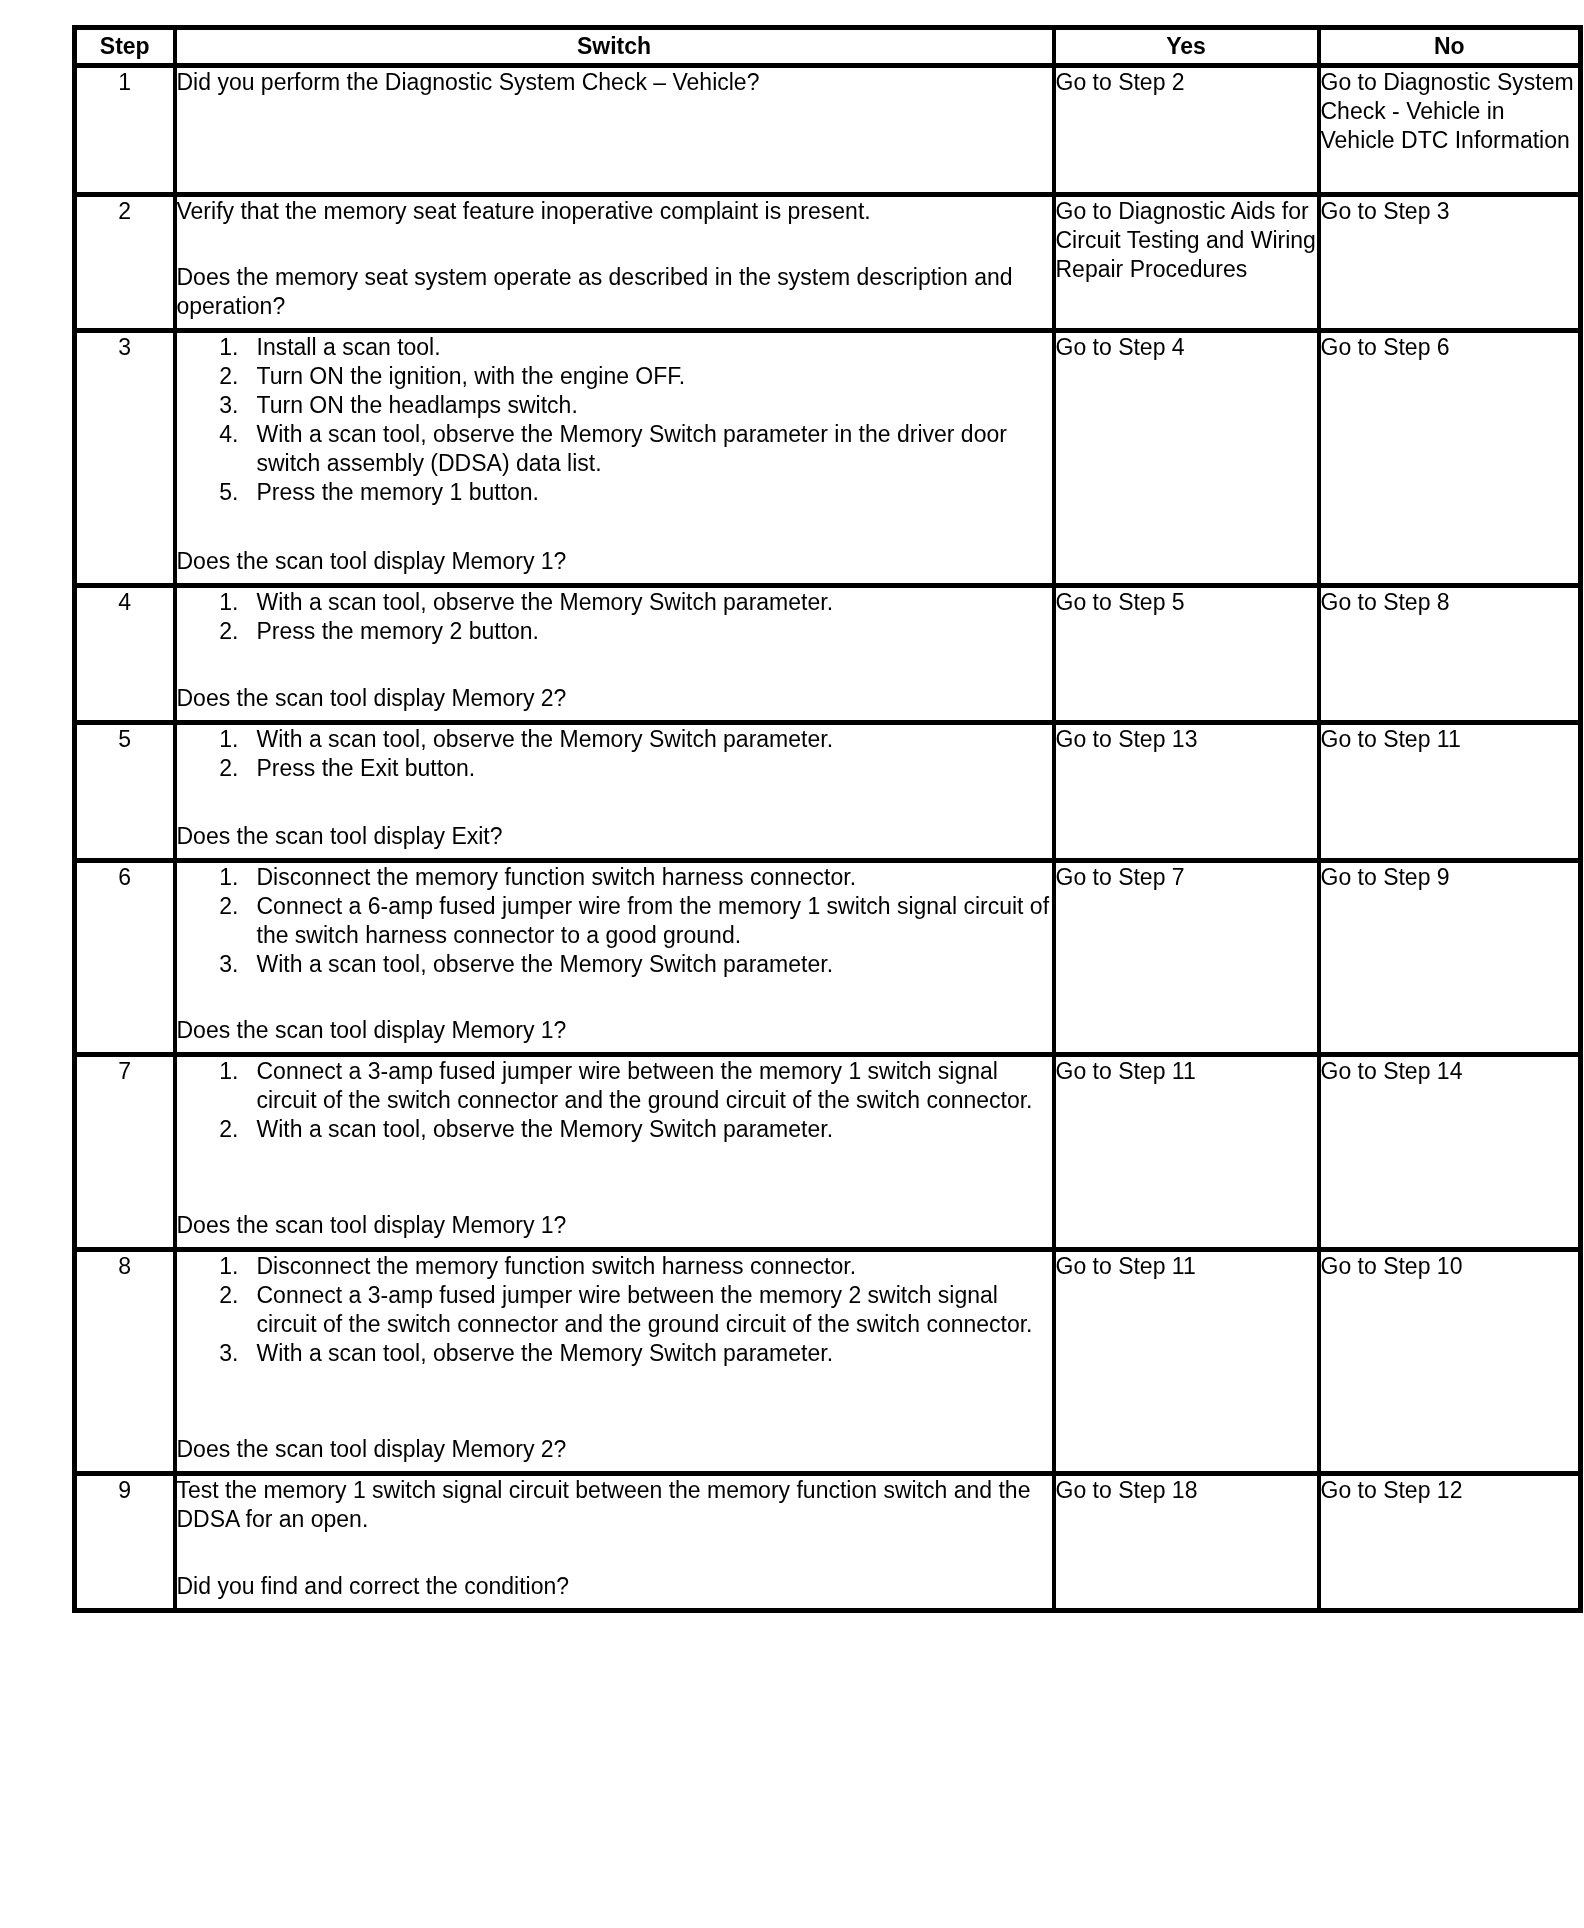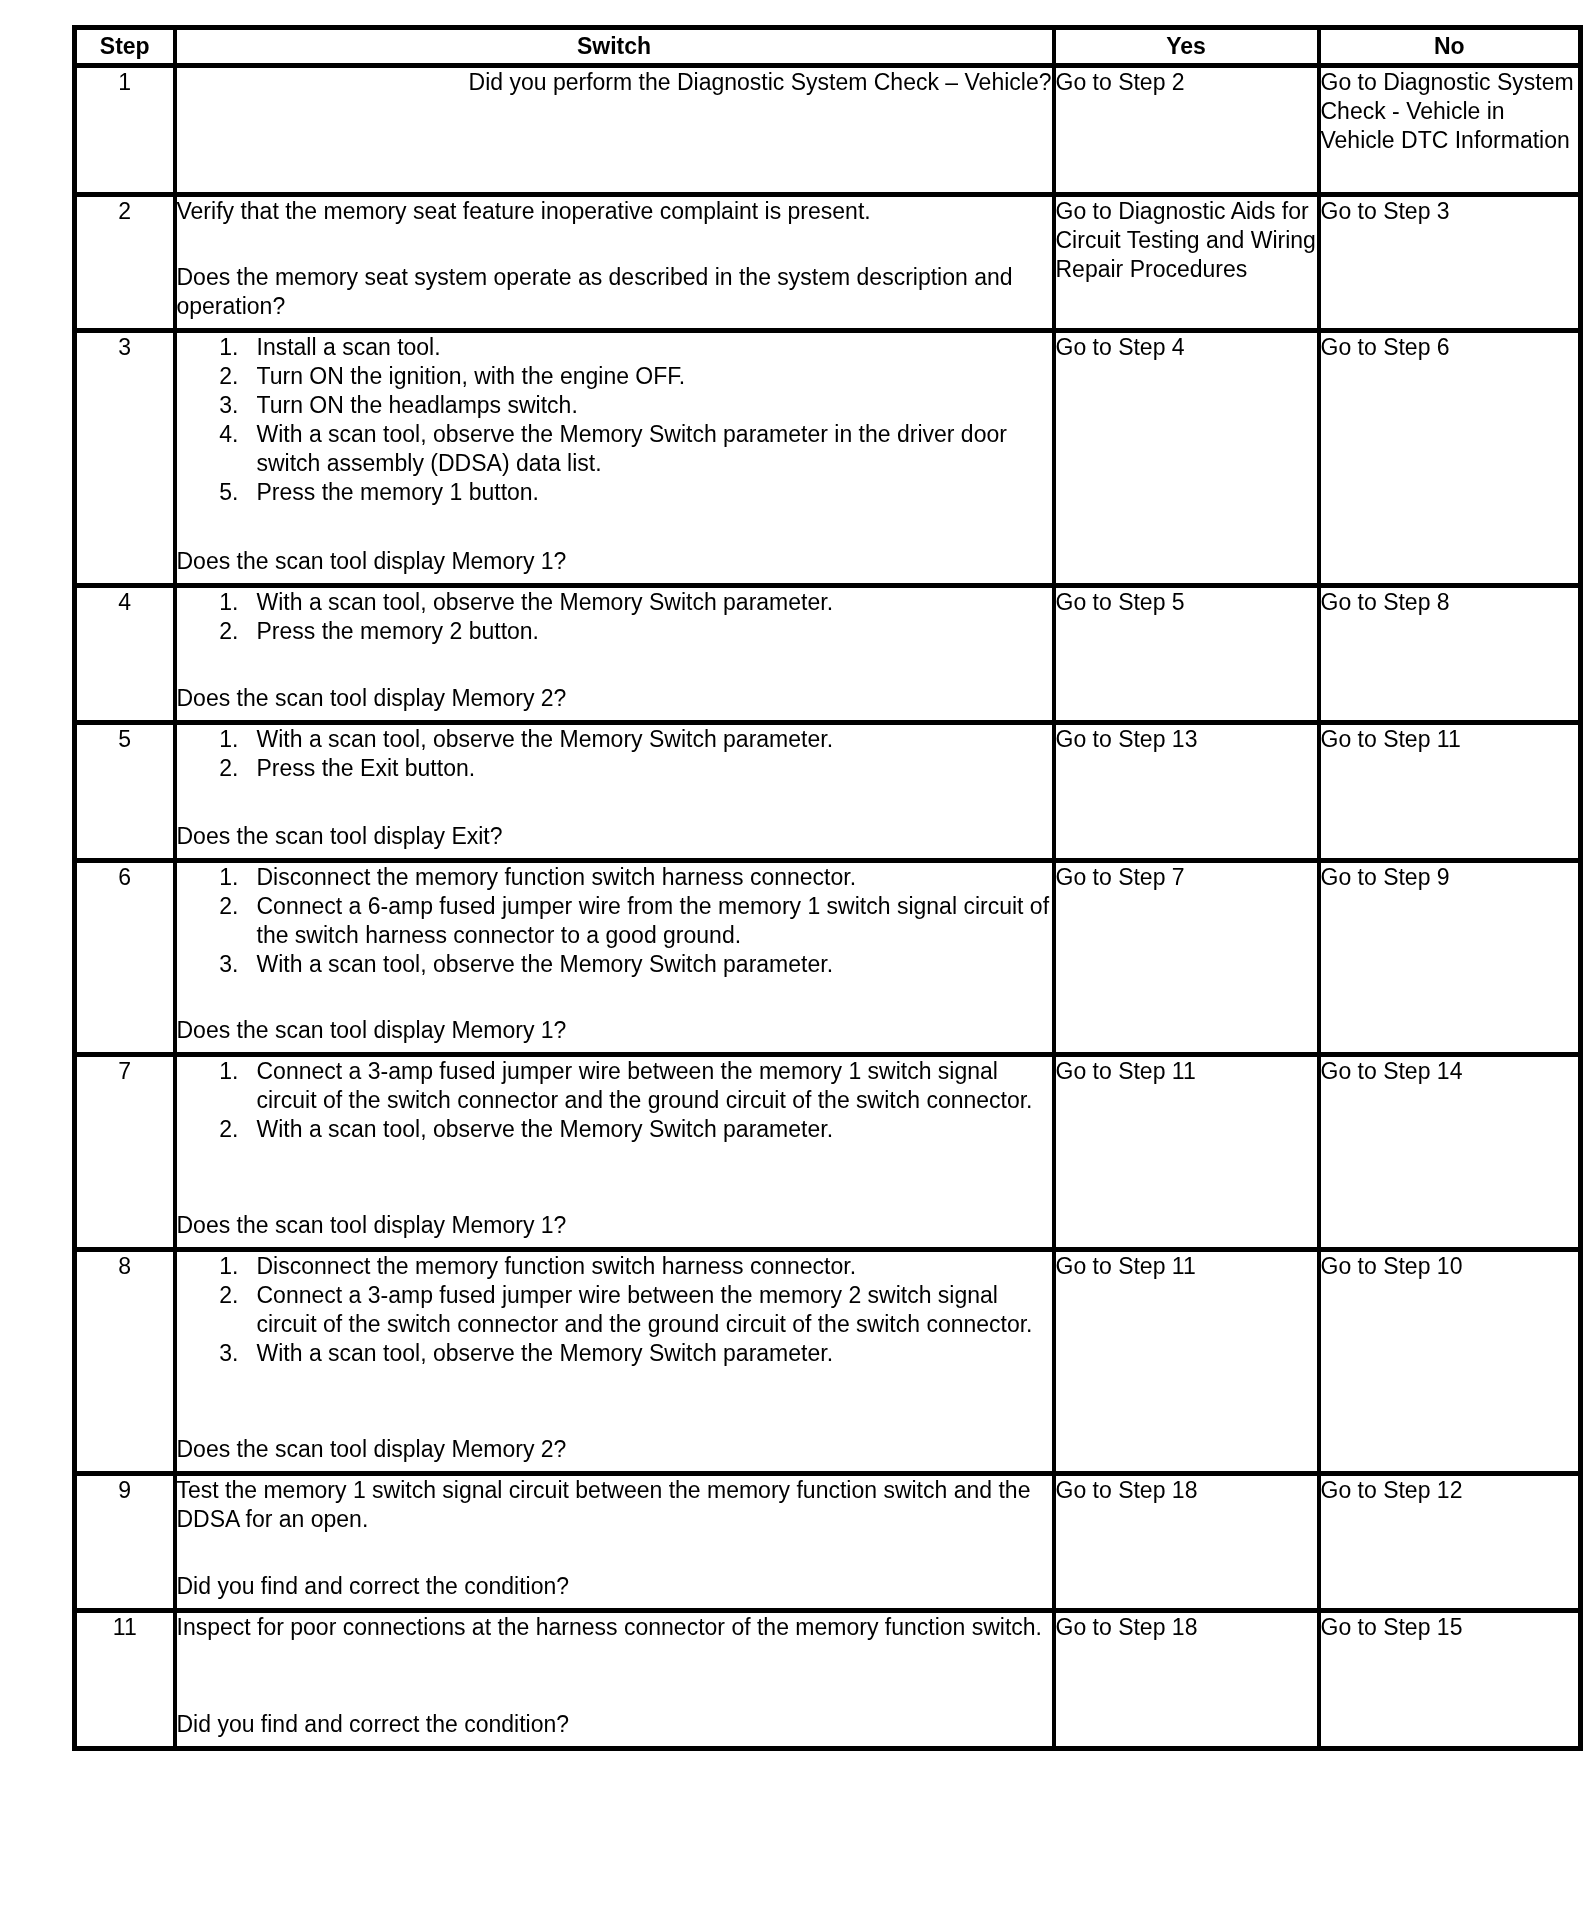--- a/index.html
+++ b/index.html
@@ -50,21 +50,21 @@
       <th>Step</th>
       <th>Switch</th>
       <th>Yes</th>
       <th>No</th>
     </tr>
   </thead>
   <tbody id="table-body">
   <tr style="height: 129px;">
     <td class="step-cell">1</td>
     <td class="action-cell">
-      <div class="action-wrap" style="min-height: 117px; text-align: right;">
+      <div class="action-wrap" style="min-height: 117px;">
         <div class="top-part">
           <p class="para intro">Did you perform the Diagnostic System Check – Vehicle?</p>
 
         </div>
 
       </div>
     </td>
     <td class="result-cell yes">Go to Step 2</td>
     <td class="result-cell no">Go to Diagnostic System Check - Vehicle in Vehicle DTC Information</td>
   </tr>
@@ -257,28 +257,14 @@
 
         </div>
         <p class="para question">Did you find and correct the condition?</p>
       </div>
     </td>
     <td class="result-cell yes">Go to Step 18</td>
     <td class="result-cell no">Go to Step 12</td>
   </tr>
 
 
-  <tr style="height: 138px;">
-    <td class="step-cell">11</td>
-    <td class="action-cell">
-      <div class="action-wrap" style="min-height: 126px;">
-        <div class="top-part">
-          <p class="para intro">Inspect for poor connections at the harness connector of the memory function switch.</p>
-
-        </div>
-        <p class="para question">Did you find and correct the condition?</p>
-      </div>
-    </td>
-    <td class="result-cell yes">Go to Step 18</td>
-    <td class="result-cell no">Go to Step 15</td>
-  </tr>
 </tbody>
 </table>
 
 </body></html>

